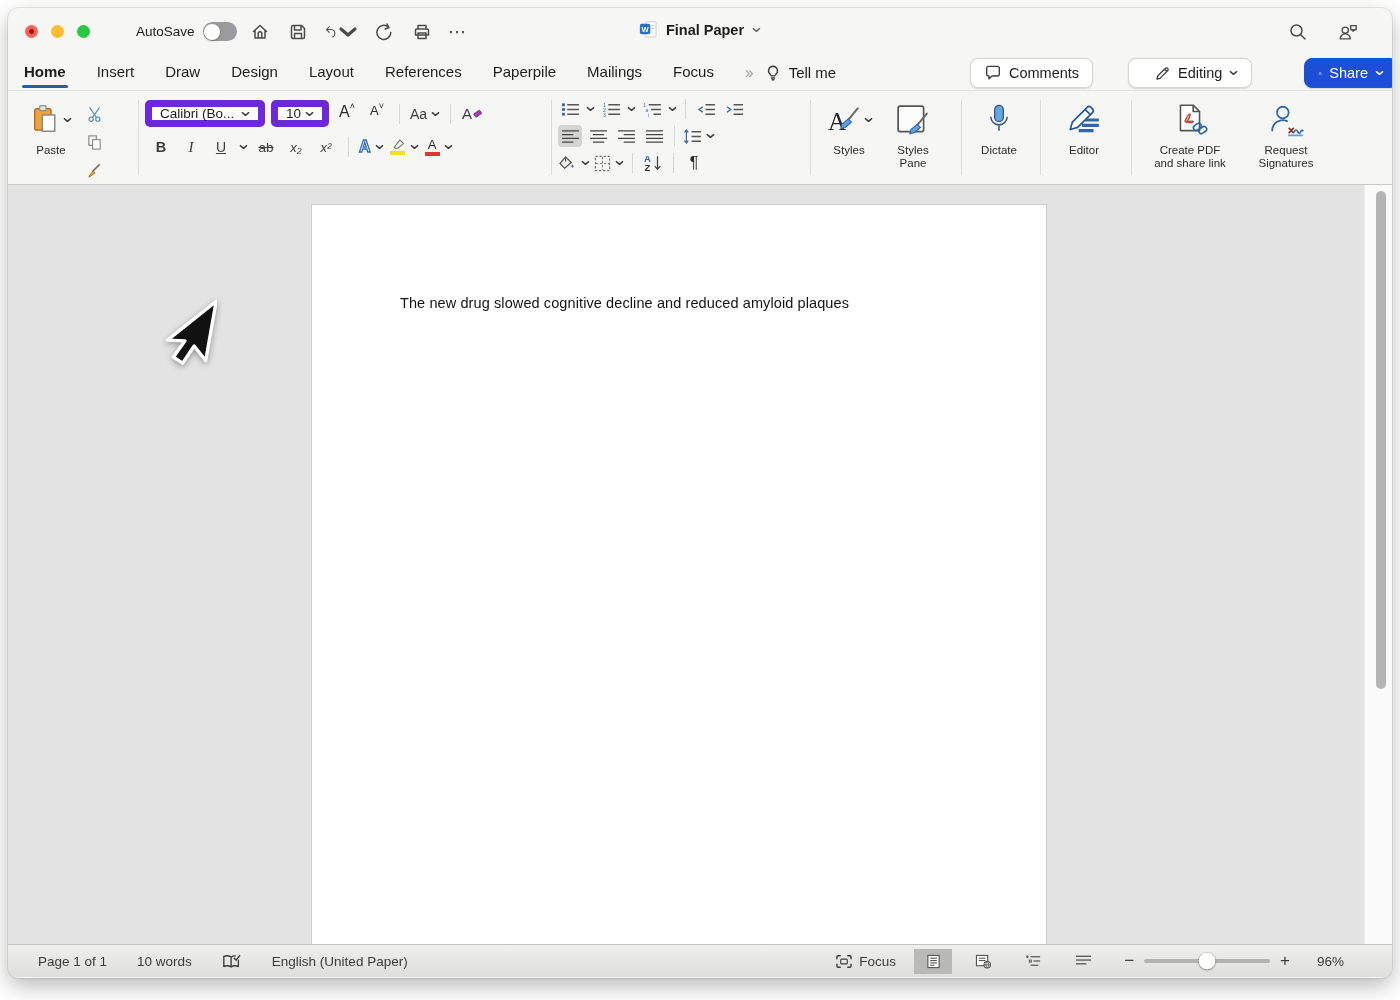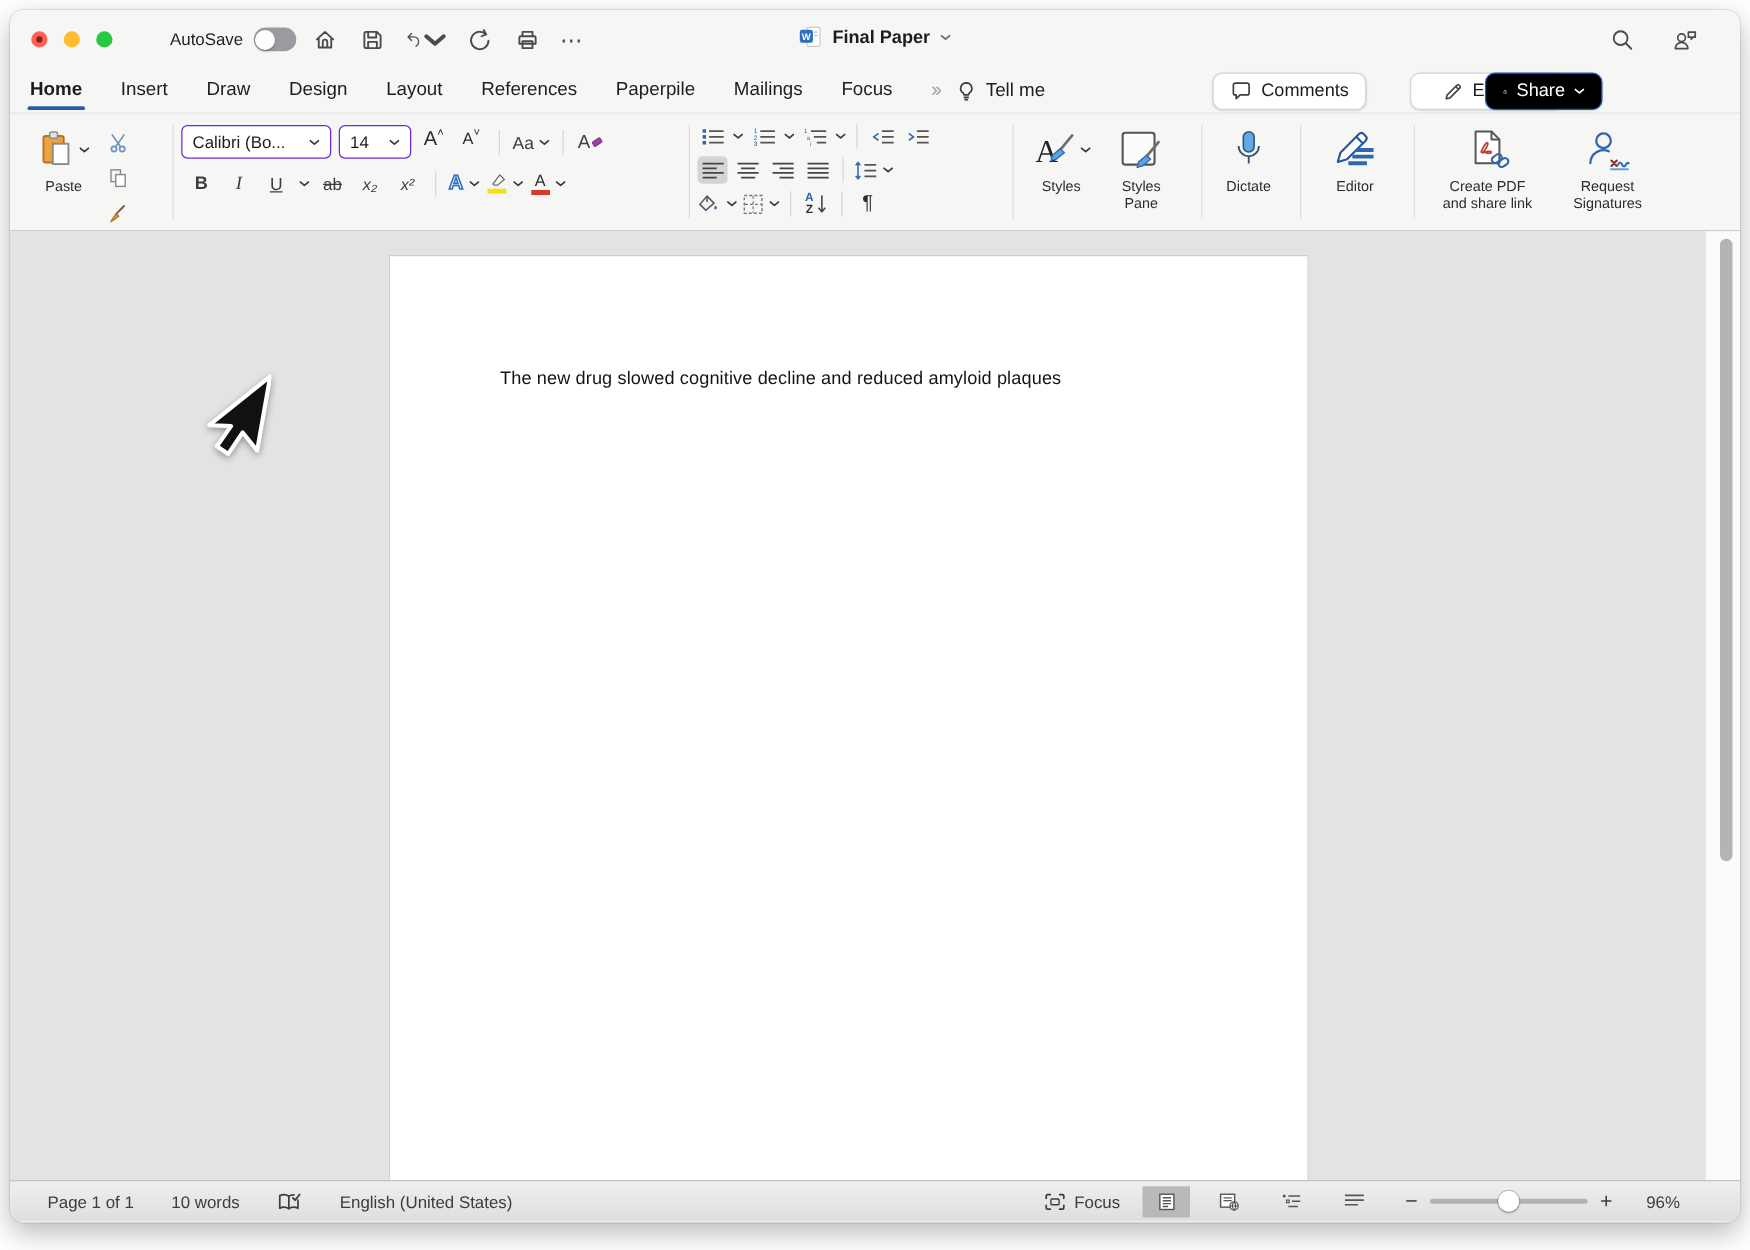--- a/index.html
+++ b/index.html
@@ -32,40 +32,40 @@
   .tabrow { position:relative; height:35px; display:flex; align-items:center; padding-left:16px; }
   .tab { font-size:15px; color:#1d1d1f; margin-right:31px; position:relative; padding-bottom:2px; cursor:default; }
   .tab.active { font-weight:700; }
   .tab.active::after { content:""; position:absolute; left:-2px; right:-2px; bottom:-6px; height:3px; border-radius:2px; background:#2a5da8; }
   .overflow-chevrons { color:#a0a0a2; font-size:16px; margin-right:12px; letter-spacing:-2px; }
   .tellme { display:flex; align-items:center; gap:7px; font-size:15px; color:#1d1d1f; }
   .pill { position:absolute; top:3px; height:30px; display:flex; align-items:center; gap:7px; border-radius:8px;
           background:#fff; border:1px solid #d6d6d6; box-shadow:0 0.5px 1.5px rgba(0,0,0,.12); padding:0 13px; font-size:14.5px; color:#1c1c1e; }
   .pill.comments { left:962px; }
   .pill.editing  { left:1120px;padding-left:25px; }
-  .pill.share { left:1180px; width:94px; background:#000000; border-color:#185abd; color:#fff; justify-content:center; }
+  .pill.share { left:1296px; width:94px; background:#1d4ed8; border-color:#185abd; color:#fff; justify-content:center; }
   .chv { width:9px; height:6px; flex:none; }
   .chv path { stroke:currentColor; stroke-width:1.6; fill:none; stroke-linecap:round; stroke-linejoin:round; }
 
   
   .ribbon { position:relative; height:95px; border-top:1px solid #e3e3e2; border-bottom:1px solid #c9c9c8; display:flex; padding:0 0 0 14px; }
   .rsep { width:1px; background:#dcdcdb; margin:9px 6px; }
   .rgroup { display:flex; padding-top:7px; }
   .bigbtn { display:flex; flex-direction:column; align-items:center; width:64px; padding-top:2px; }
   .bigbtn .bicon { height:40px; display:flex; align-items:center; justify-content:center; gap:2px; }
   .biglabel { font-size:11.5px; color:#2c2c2e; line-height:13px; text-align:center; margin-top:4px; white-space:nowrap; }
 
   .clip-col { display:flex; flex-direction:column; justify-content:flex-start; gap:6px; padding-top:5px; margin-left:2px; }
   .sbtn { display:inline-flex; align-items:center; justify-content:center; min-width:24px; height:22px; border-radius:4px; color:#3d3d3f; }
   .sbtn.sel { background:#d4d4d3; }
   .sbtn svg { flex:none; }
 
   .fontgroup { display:flex; flex-direction:column; gap:9px; padding-top:9px; width:400px; }
   .frow { display:flex; align-items:center; gap:6px; }
-  .combo { display:flex; align-items:center; justify-content:space-between; background:#fff; border:1px solid #6d28d9; border-radius:5px; height:27px; padding:0 8px; font-size:13.5px; color:#1c1c1e; }
+  .combo { display:flex; align-items:center; justify-content:space-between; background:#fff; border:7px solid #6d28d9; border-radius:5px; height:27px; padding:0 8px; font-size:13.5px; color:#1c1c1e; }
   .combo.fname { width:120px; }
   .combo.fsize { width:58px; }
   .glyphbtn { font-size:14px; color:#2c2c2e; display:inline-flex; align-items:flex-start; }
   .mini { font-size:9px; margin-top:-2px; color:#2c2c2e; }
   .vline { width:1px; height:20px; background:#d8d8d7; margin:0 4px; }
 
   .pgroup { display:flex; flex-direction:column; gap:5px; padding-top:7px; width:246px; }
   .prow { display:flex; align-items:center; gap:4px; }
 
   .bold-b { font-weight:700; font-size:14.5px; }
@@ -271,21 +271,21 @@
 
     <div class="fontgroup">
       <div class="frow">
         <span class="combo fname">
           <span>Calibri (Bo...</span>
           <svg class="chv" viewBox="0 0 10 6" style="color:#3c3c3e">
               <path d="M1.5 1.5 L5 4.5 L8.5 1.5"></path>
             </svg>
         </span>
         <span class="combo fsize">
-          <span>14</span>
+          <span>10</span>
           <svg class="chv" viewBox="0 0 10 6" style="color:#3c3c3e">
               <path d="M1.5 1.5 L5 4.5 L8.5 1.5"></path>
             </svg>
         </span>
         <span class="sbtn glyphbtn" style="font-size:16px">
           <span>A</span>
             <span class="mini">˄</span>
         </span>
         <span class="sbtn glyphbtn" style="font-size:13px">
           <span>A</span>
@@ -604,21 +604,21 @@
 
   <div class="statusbar">
     <span class="sb-item">Page 1 of 1</span>
     <span class="sb-item">10 words</span>
     <span class="sb-item">
       <svg viewBox="0 0 22 18" style="width:20px;height:17px">
           <path class="stk2" d="M2 3.5 c3-1.2 5.5-1.2 8 .5 V15 c-2.5-1.7-5-1.7-8-.5 Z M10 4 c1.5-1 3-1.3 4.5-1.2 M10 15 c2.5-1.7 5-1.7 8-.5 V7.5"></path>
           <path d="M13.5 5.5 L15.5 7.5 L19.5 2.5" fill="none" stroke="#3d3d3f" stroke-width="1.6" stroke-linecap="round" stroke-linejoin="round"></path>
         </svg>
     </span>
-    <span class="sb-item">English (United States)</span>
+    <span class="sb-item">English (United Paper)</span>
 
     <span class="sb-right">
       <span class="sb-item" style="margin-right:18px">
         <svg viewBox="0 0 18 16" style="width:18px;height:15px">
           <path class="stk2" d="M1.5 5 V3 a1.2 1.2 0 0 1 1.2-1.2 H5 M13 1.8 h2.3 A1.2 1.2 0 0 1 16.5 3 v2 M16.5 11 v2 a1.2 1.2 0 0 1-1.2 1.2 H13 M5 14.2 H2.7 A1.2 1.2 0 0 1 1.5 13 v-2"></path>
           <rect x="5.5" y="5.5" width="7" height="5" rx="1" fill="none" stroke="#3d3d3f" stroke-width="1.2"></rect>
         </svg>
         <span>Focus</span>
       </span>
 

